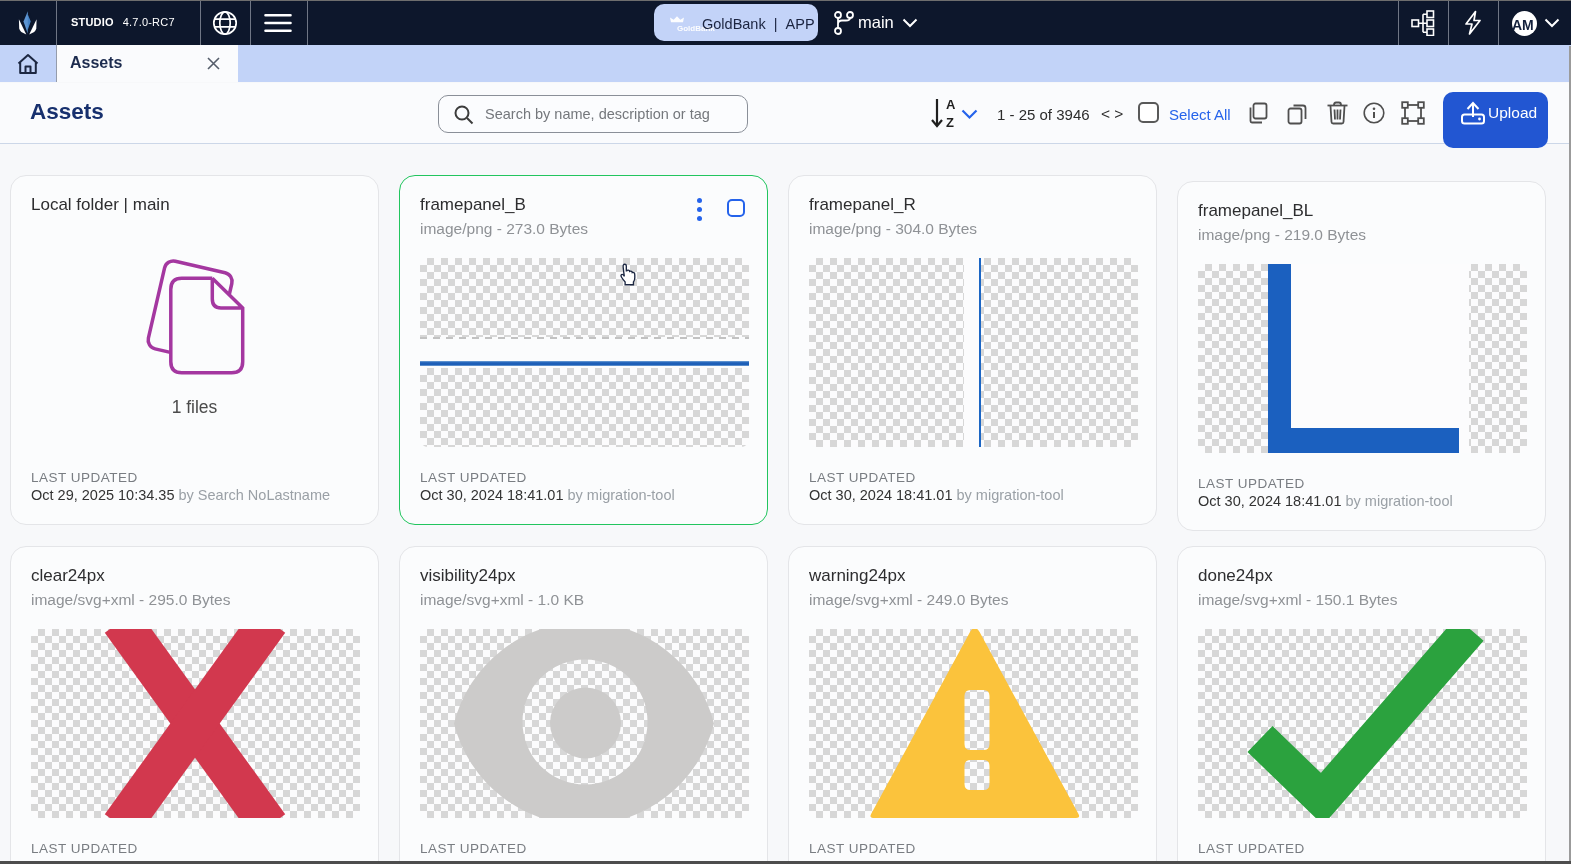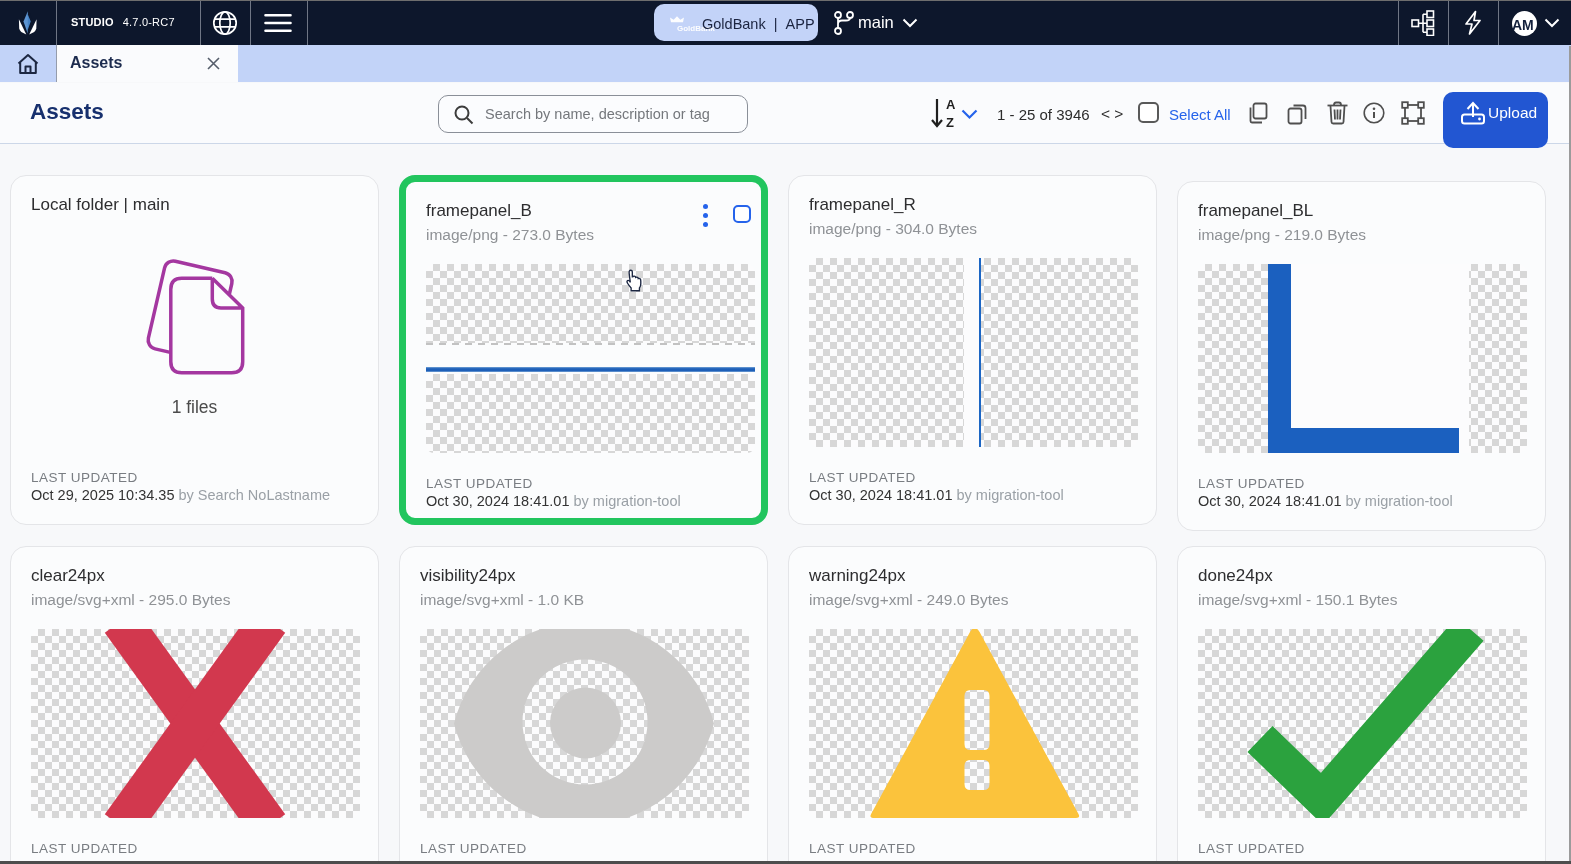--- a/index.html
+++ b/index.html
@@ -33,21 +33,21 @@
 #allsel{left:759px;width:153px}
 #allsel .t{position:absolute;left:16px;top:9.5px;font-size:15.5px;color:#232323}
 #count{position:absolute;left:997px;top:105px;font-size:15px;color:#2c2c2c}
 #pager{position:absolute;left:1101px;top:104px;font-size:15.5px;color:#2c2c2c}
 #selall-box{position:absolute;left:1138px;top:101px;width:21px;height:21px;border:2px solid #595959;border-radius:5px;background:#fff}
 #selall-t{position:absolute;left:1169px;top:104.5px;font-size:15px;color:#2563eb}
 #upload{position:absolute;left:1443px;top:91px;width:105px;height:56px;background:#2256d2;border-radius:10px}
 #upload .t{position:absolute;left:45px;top:12px;font-size:15.5px;color:#fff}
 
 .card{position:absolute;width:369px;height:350px;background:#fbfcfd;border:1px solid #e4e5e8;border-radius:16px}
-.card.hov{border:7px solid #22c55e}
+.card.hov{border:1px solid #22c55e}
 .ct{position:absolute;left:20px;top:19px;font-size:17px;color:#2d2d2f}
 .cs{position:absolute;left:20px;top:43.5px;font-size:15.5px;color:#8f9296}
 .pv{position:absolute;left:20px;top:82px;width:329px;height:189px;border-radius:8px;overflow:hidden}
 .checker{background-image:
  linear-gradient(45deg,#d7d7d7 25%,transparent 25%,transparent 75%,#d7d7d7 75%),
  linear-gradient(45deg,#d7d7d7 25%,transparent 25%,transparent 75%,#d7d7d7 75%);
  background-size:14px 14px;background-position:0 0,7px 7px;background-color:#fcfcfd}
 .lu{position:absolute;left:20px;top:294px;font-size:13.5px;color:#797d82;letter-spacing:.5px}
 .dt{position:absolute;left:20px;top:311px;font-size:14.5px;color:#333;white-space:nowrap}
 .dt .by{color:#9aa0a6}

